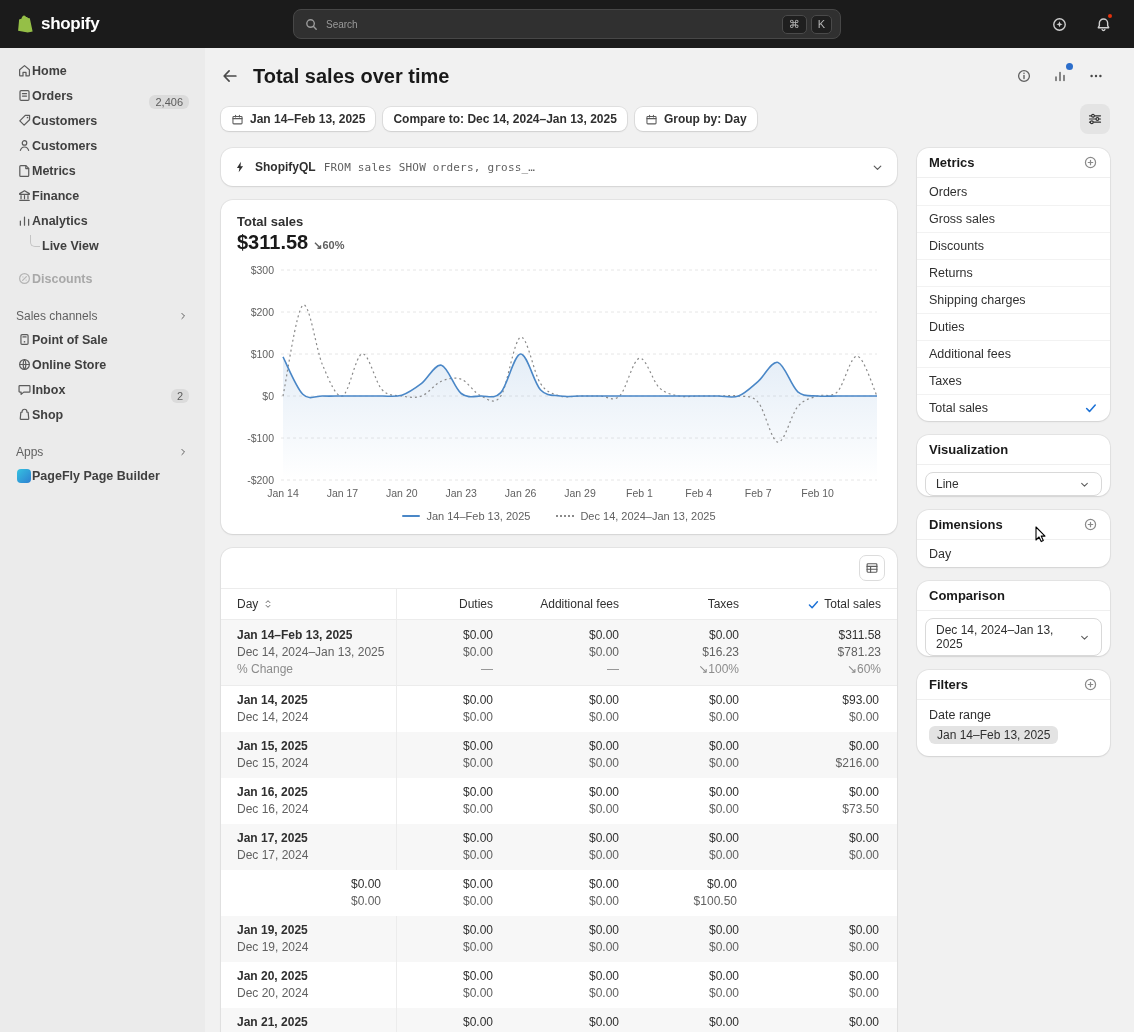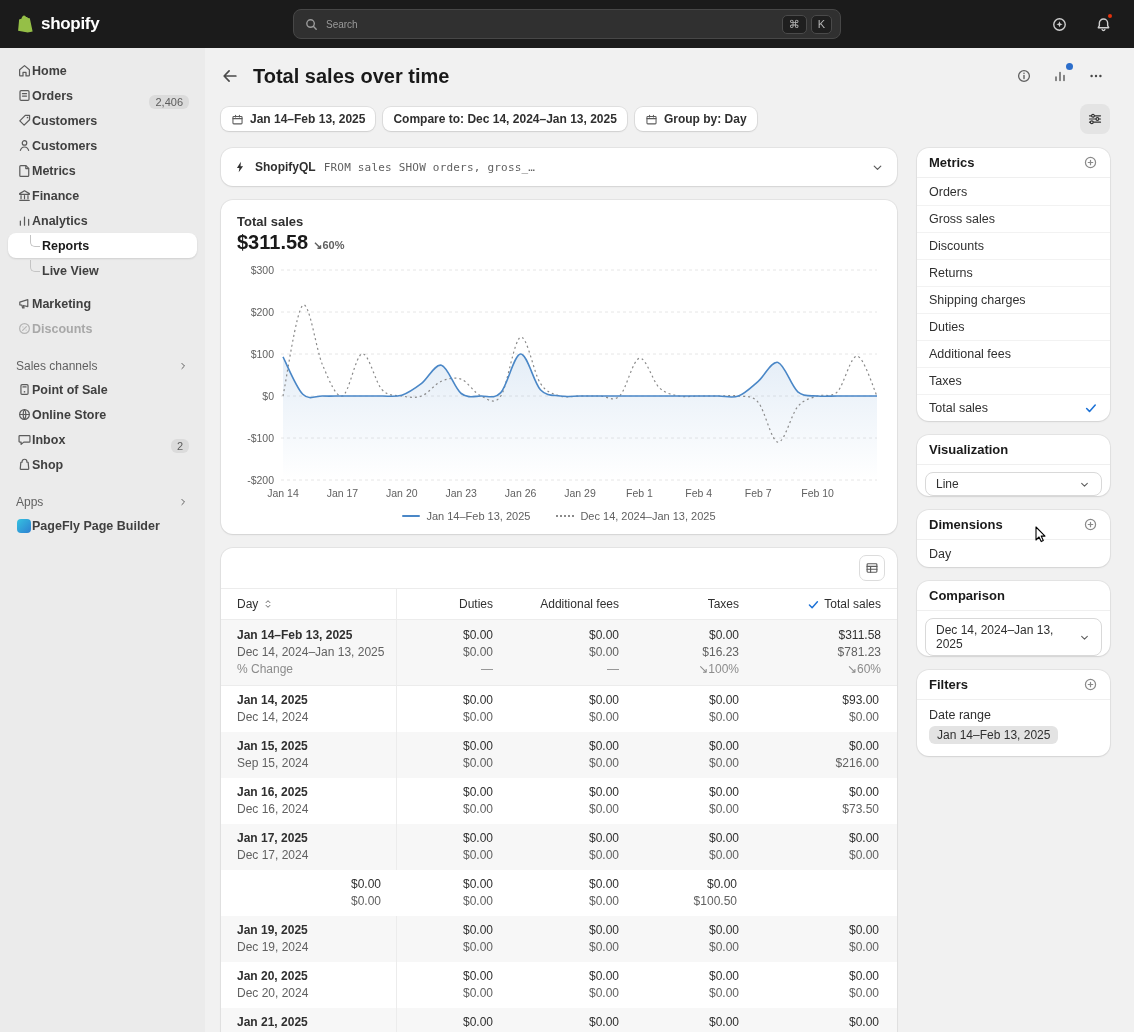--- a/index.html
+++ b/index.html
@@ -219,37 +219,25 @@
     <div class="nav-item">
       <span class="icn">
           <svg width="15" height="15" viewBox="0 0 16 16">
             <g class="svgi" stroke-width="1.6">
               <path d="M3.6 13V8.6M8 13V4.4M12.4 13V6.8"></path>
             </g>
           </svg>
         </span>
       <span>Analytics</span>
     </div>
-    <div class="nav-item child selected">
-      <span class="tree"></span>
-      <span>Reports</span>
-    </div>
     <div class="nav-item child">
       <span class="tree"></span>
       <span>Live View</span>
     </div>
     <div class="gap8"></div>
-    <div class="nav-item">
-      <span class="icn">
-          <svg width="15" height="15" viewBox="0 0 16 16">
-            <path class="svgi" d="M3 6.6v2.8l2.2.4.8 3h1.5l-.7-2.7 4.7 1.2V3.9z"></path>
-          </svg>
-        </span>
-      <span>Marketing</span>
-    </div>
     <div class="nav-item dim">
       <span class="icn">
           <svg width="15" height="15" viewBox="0 0 16 16">
             <g class="svgi">
               <circle cx="8" cy="8" r="5.2"></circle>
               <path d="M6 10l4-4"></path>
             </g>
             <circle cx="6.3" cy="6.3" r="0.6" fill="#b5b5b5" stroke="none"></circle>
             <circle cx="9.7" cy="9.7" r="0.6" fill="#b5b5b5" stroke="none"></circle>
           </svg>
@@ -542,21 +530,21 @@
                   <span class="ln2">$0.00</span>
                 </div>
                 <div class="td td-total num">
                   <span class="ln1">$93.00</span>
                   <span class="ln2">$0.00</span>
                 </div>
               </div>
               <div class="trow alt">
                 <div class="td td-day">
                   <span class="ln1">Jan 15, 2025</span>
-                  <span class="ln2">Sep 15, 2024</span>
+                  <span class="ln2">Dec 15, 2024</span>
                 </div>
                 <div class="td  num">
                   <span class="ln1">$0.00</span>
                   <span class="ln2">$0.00</span>
                 </div>
                 <div class="td  num">
                   <span class="ln1">$0.00</span>
                   <span class="ln2">$0.00</span>
                 </div>
                 <div class="td  num">

